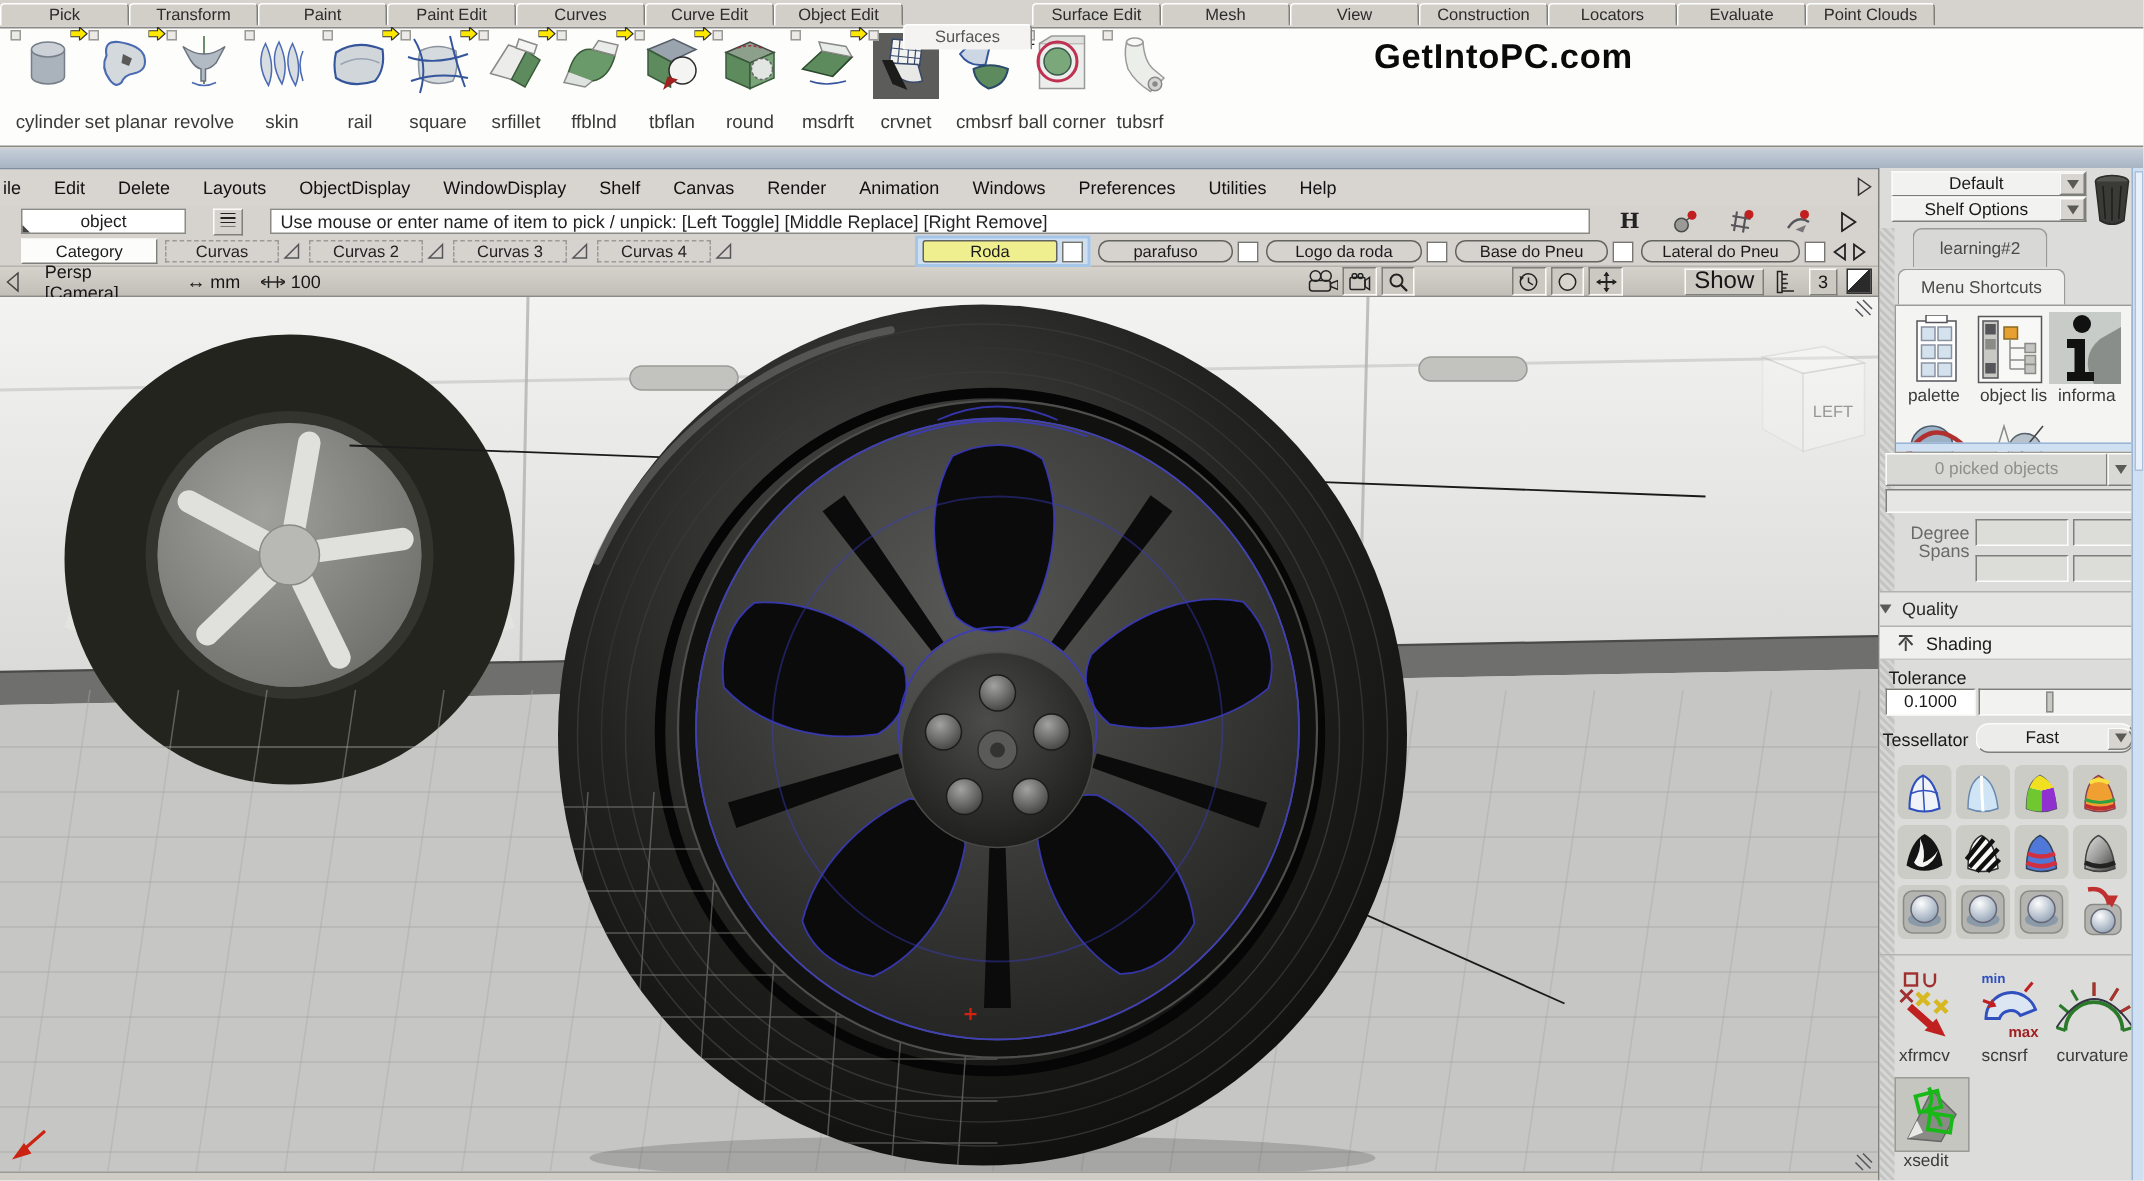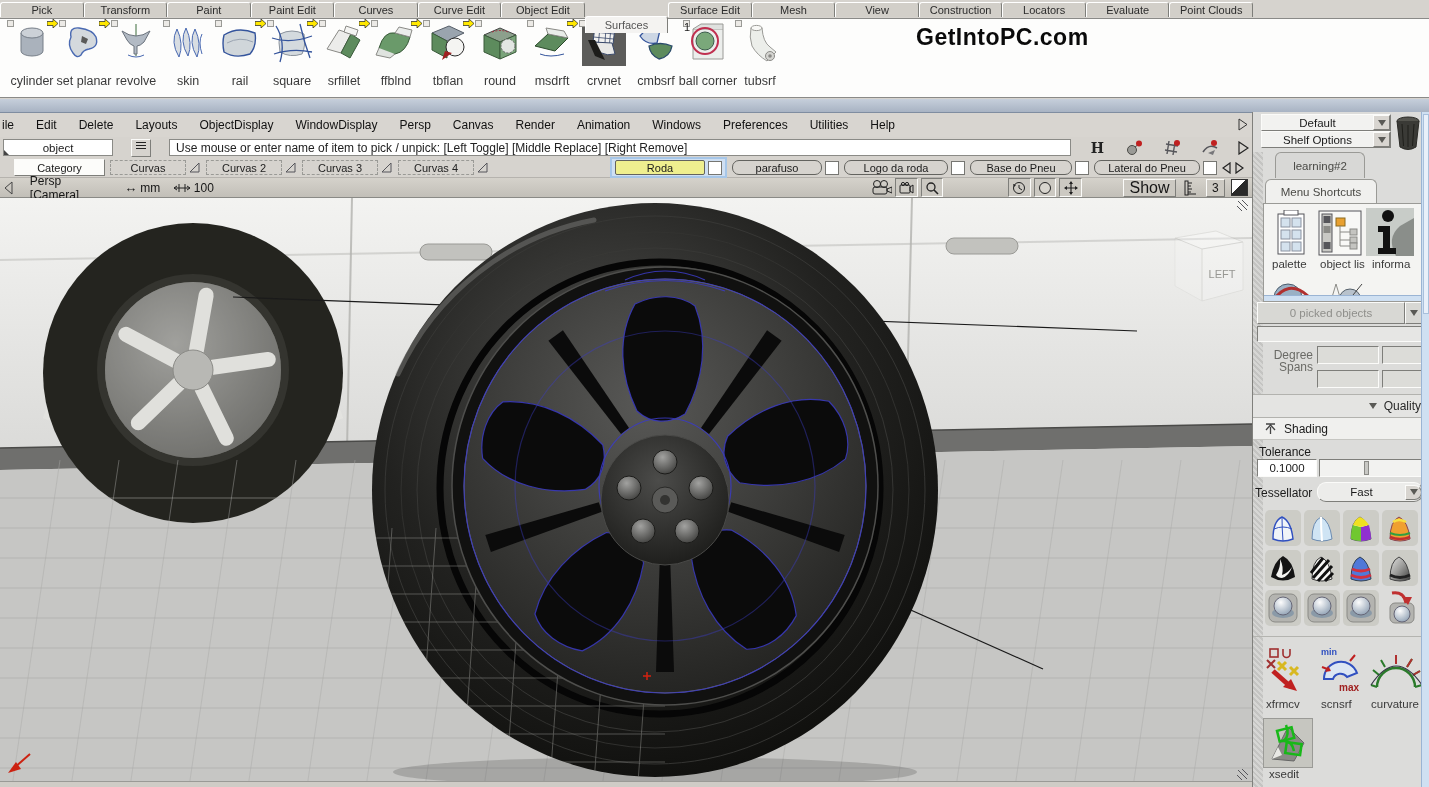--- a/index.html
+++ b/index.html
@@ -2,37 +2,37 @@
 <html><head>
 <meta charset="utf-8">
 <style>
   html,body{margin:0;padding:0}
   body{width:1429px;height:787px;overflow:hidden;background:#d6d3ce;font-family:"Liberation Sans",sans-serif;font-size:11px;color:#1a1a1a;position:relative}
   .abs{position:absolute}
   .up{border:1px solid;border-color:#fbfbf9 #7e7e7a #7e7e7a #fbfbf9}
   .dn{border:1px solid;border-color:#7e7e7a #fbfbf9 #fbfbf9 #7e7e7a}
   .ctr{display:flex;align-items:center;justify-content:center}
   
-  .tabs{position:absolute;left:0;top:0;width:1253px;height:18px;display:flex;background:#d6d3ce}
+  .tabs{position:absolute;left:0;top:0;width:1429px;height:18px;display:flex;background:#d6d3ce}
   .tab{width:86px;height:15px;margin-top:2px;background:#d2cfc9;border:1px solid;border-color:#fff #7e7e7a #7e7e7a #fff;border-bottom:none;border-radius:3px 3px 0 0;display:flex;align-items:center;justify-content:center;font-size:11px;color:#2c2c2c;box-sizing:border-box}
   .tab.active{background:#f4f3f1;height:17px;margin-top:16px;z-index:3;color:#555}
   
   .shelf{position:absolute;left:0;top:18px;width:1429px;height:80px;background:#fdfdfc;border-top:1px solid #8a8a88;border-bottom:1px solid #8a8a88;display:flex;padding:3px 0 0 6px;box-sizing:border-box}
   .tool{width:52px;display:flex;flex-direction:column;align-items:center;position:relative}
   .tool .ic{width:44px;height:44px;position:relative}
   .tool .lbl{margin-top:8px;font-size:12.5px;color:#3a3a3a;white-space:nowrap}
   .opt{position:absolute;left:-3px;top:-2px;width:5px;height:5px;border:1px solid #9a9a96;background:#eceae6}
   .arr{position:absolute;right:-5px;top:-4px}
   .wm{position:absolute;left:916px;top:24px;font-size:23px;font-weight:bold;color:#0a0a0a;letter-spacing:.5px}
   
   .band{position:absolute;left:0;top:99px;width:1429px;height:14px;background:linear-gradient(#c6cfdb,#a8b3c3);border-bottom:1px solid #7f8da0;box-sizing:border-box}
   .menubar{position:absolute;left:0;top:113px;width:1252px;height:24px;background:#d8d5d0;display:flex;align-items:center}
   .mi{padding:0 11px;font-size:12px;color:#111}
   .mi:first-child{padding-left:2px}
-  .prow{position:absolute;left:0;top:137px;width:1252px;height:21px;background:#d6d3ce;display:flex;align-items:center;gap:18px;padding:0 3px;box-sizing:border-box}
+  .prow{position:absolute;left:0;top:137px;width:1252px;height:21px;background:#d6d3ce;display:flex;align-items:center;gap:18px;padding:0 14px;box-sizing:border-box}
   .objsel{width:108px;height:15px;background:#fff;border:1px solid #8a8a86;position:relative;display:flex;align-items:center;justify-content:center;font-size:11.5px}
   .objsel i{position:absolute;left:0;bottom:0;width:0;height:0;border-bottom:5px solid #444;border-right:5px solid transparent}
   .linesbtn{width:18px;height:16px;background:#d6d3ce}
   .linesbtn div{width:10px;height:9px;margin:2px auto;background:repeating-linear-gradient(180deg,#222 0 1px,transparent 1px 3px)}
   .pinput{flex:1;height:15px;background:#fff;border:1px solid #8a8a86;display:flex;align-items:center;padding-left:6px;font-size:12px;color:#222}
   .hglyph{font-family:"DejaVu Serif",serif;font-weight:bold;font-size:14px;color:#222;padding:0 2px}
   .lrow{position:absolute;left:0;top:158px;width:1252px;height:20px;display:flex;align-items:center;background:#d6d3ce;border-bottom:1px solid #b6b3ae;gap:5px;padding-left:14px;box-sizing:border-box}
   .cat{width:96px;height:15px;background:#fcfcfa}
   .clw{display:flex;align-items:center;gap:2px}
   .clayer{width:74px;height:13px;border:1px dashed #9a9a96;display:flex;align-items:center;justify-content:center;font-size:11px;color:#222}
@@ -54,21 +54,21 @@
   .sb .abs{position:absolute}
   .ddl{height:15px;background:#f2f2f0;display:flex;align-items:center;font-size:11.5px}
   .ddl .tx{flex:1;text-align:center}
   .ddl .db{width:15px;height:13px;background:#d8d5d0;display:flex;align-items:center;justify-content:center}
   .sbtab{border:1px solid #9a9a96;border-bottom:none;border-radius:6px 6px 0 0;display:flex;align-items:center;justify-content:center;font-size:11.5px;color:#4a4a46}
   .pal{left:10px;top:91px;width:157px;height:97px;background:#f4f4f2;border:1px solid #9a9a96;overflow:hidden}
   .pallbl{position:absolute;top:54px;font-size:11.5px;color:#3a3a3a;white-space:nowrap}
   .hscroll{position:absolute;left:0;bottom:0;width:100%;height:5px;background:#cfe0f2;border-top:1px solid #9ab4d4}
   .picked{color:#8f8f8b;background:#d8d8d4;font-size:11.5px}
   .fld{background:#dcdcd8}
-  .hdrq{background:#e4e4e2;border-top:1px solid #b2b2ae;border-bottom:1px solid #b2b2ae;display:flex;align-items:center;justify-content:flex-end;gap:7px;font-size:12px;color:#2a2a2a}
+  .hdrq{background:#e4e4e2;border-top:1px solid #b2b2ae;border-bottom:1px solid #b2b2ae;display:flex;align-items:center;justify-content:flex-start;gap:7px;font-size:12px;color:#2a2a2a}
   .hdrs{background:#f0f0ee;border-bottom:1px solid #c6c6c2;display:flex;align-items:center;gap:8px;font-size:12px;padding-left:12px;box-sizing:border-box}
   .tile{width:36px;height:36px;border-radius:5px;background:#ccccc6;display:flex;align-items:center;justify-content:center}
   .btlbl{font-size:11.5px;color:#3a3a3a;white-space:nowrap}
   .sbscroll{left:168px;top:0;width:9px;height:675px;background:#cfe0f2;border-left:1px solid #9ab4d4;box-sizing:border-box}
   .sbthumb{position:absolute;left:1px;top:2px;width:6px;height:200px;background:#e8f0fa;border:1px solid #a8c0dc;box-sizing:border-box}
   .hatch{left:0;top:40px;width:10px;height:635px;background:repeating-linear-gradient(45deg,#d6d6d4 0 2px,#c4c4c2 2px 4px)}
   .dtri{width:0;height:0;border-left:4px solid transparent;border-right:4px solid transparent;border-top:6px solid #5a5a56}
   .layico{width:15px;height:15px;background:linear-gradient(135deg,#fff 0 46%,#2a2a2a 46%);border:1px solid #333}
 </style>
 </head>
@@ -294,21 +294,21 @@
 
 <div class="band"></div>
 
 <div class="menubar">
   <span class="mi">ile</span>
   <span class="mi">Edit</span>
   <span class="mi">Delete</span>
   <span class="mi">Layouts</span>
   <span class="mi">ObjectDisplay</span>
   <span class="mi">WindowDisplay</span>
-  <span class="mi">Persp</span>
+  <span class="mi">Shelf</span>
   <span class="mi">Canvas</span>
   <span class="mi">Render</span>
   <span class="mi">Animation</span>
   <span class="mi">Windows</span>
   <span class="mi">Preferences</span>
   <span class="mi">Utilities</span>
   <span class="mi">Help</span>
 </div>
 <svg class="abs" style="left:1238px;top:118px" width="10" height="13">
     <polygon points="1,1 9,6.5 1,12" fill="none" stroke="#333"></polygon>

